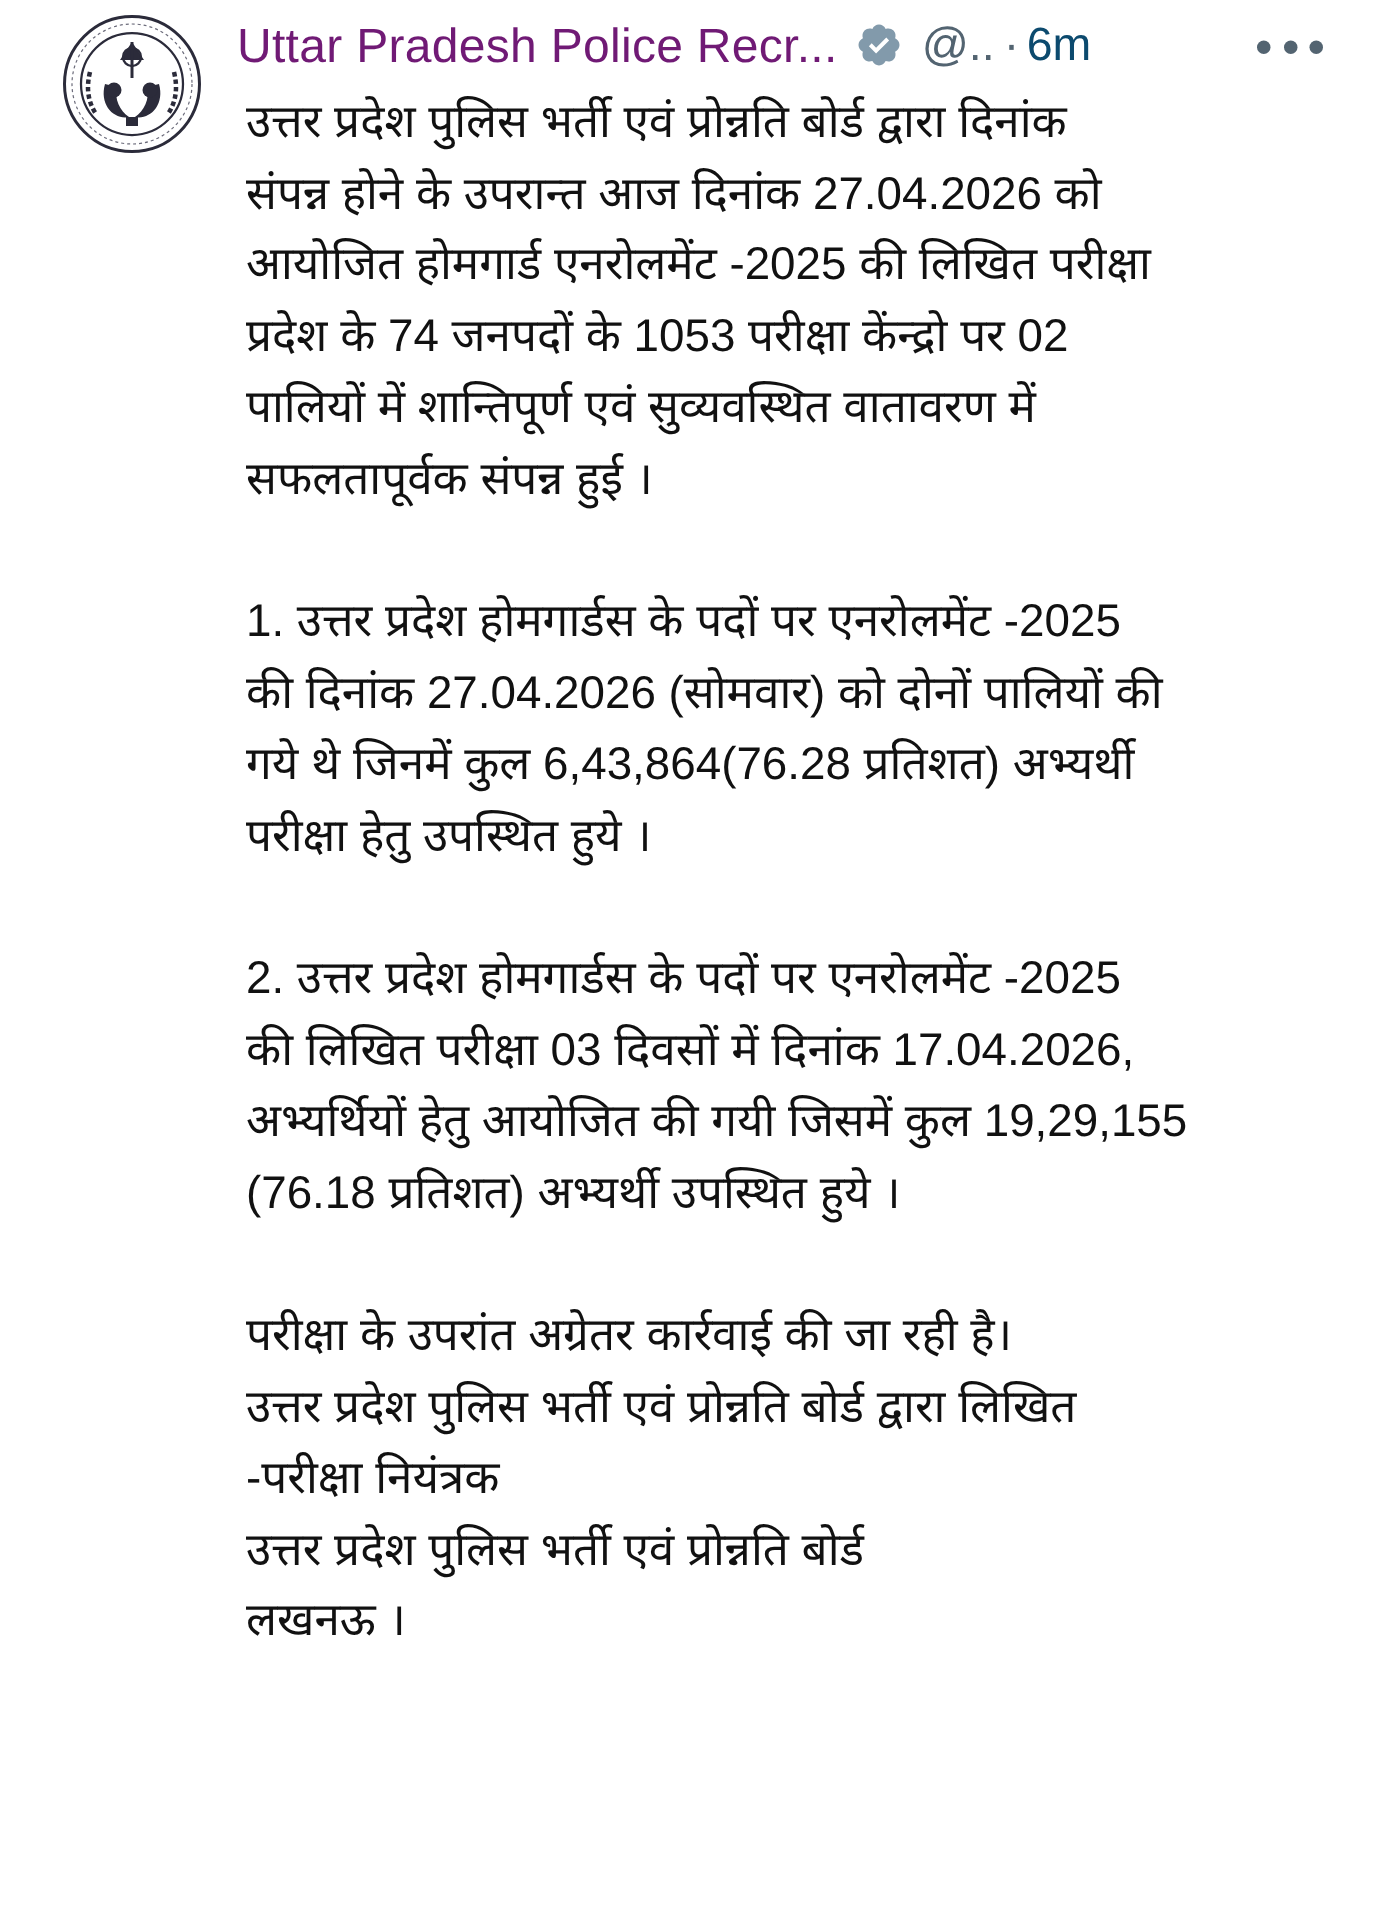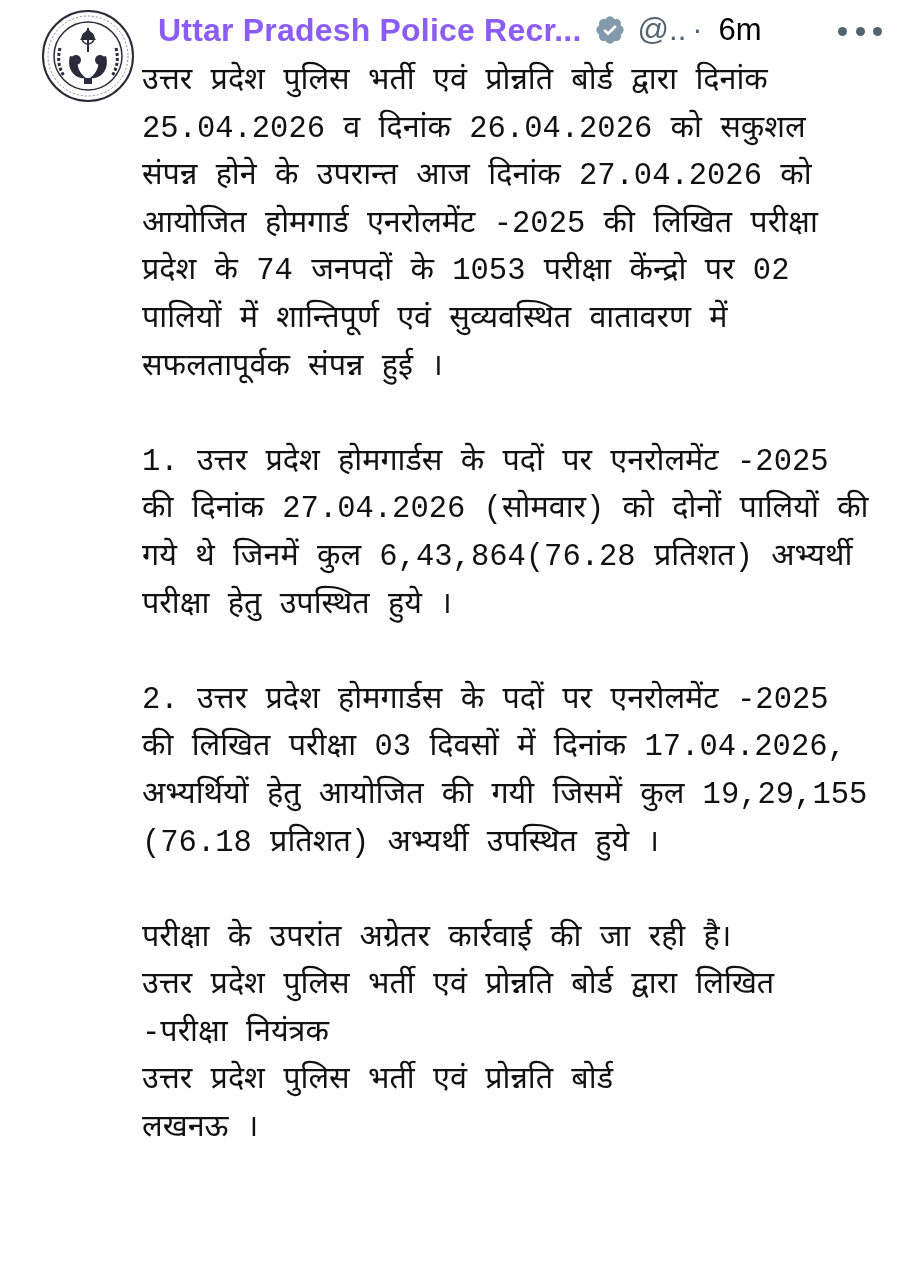--- a/index.html
+++ b/index.html
@@ -2,28 +2,28 @@
 <html><head>
 <meta charset="utf-8">
 <style>
   html, body { margin:0; padding:0; background:#ffffff; }
   body { width:920px; height:1280px; overflow:hidden; position:relative;
          font-family:"DejaVu Sans","Liberation Sans",sans-serif; color:#0f1419; }
   .avatar { position:absolute; left:40px; top:8px; width:96px; height:96px; border-radius:50%;
             background:#fff; }
   .avatar svg { width:96px; height:96px; display:block; }
   .header { position:absolute; left:158px; top:6px; height:48px; display:flex; align-items:center; white-space:nowrap; }
-  .name { font-family:"Liberation Sans",sans-serif; font-weight:700; font-size:32px; color:#8b5cf6; letter-spacing:0.2px; }
+  .name { font-family:"Liberation Sans",sans-serif; font-weight:400; font-size:32px; color:#701a75; letter-spacing:0.2px; }
   .badge { width:32px; height:32px; margin-left:12px; display:inline-block; }
   .handle { font-family:"Liberation Sans",sans-serif; font-size:31px; color:#536471; margin-left:12px; }
   .dot { font-family:"Liberation Sans",sans-serif; font-size:31px; color:#536471; margin-left:6px; }
-  .time { font-family:"Liberation Sans",sans-serif; font-size:31px; color:#000000; margin-left:16px; }
+  .time { font-family:"Liberation Sans",sans-serif; font-size:31px; color:#0c4a6e; margin-left:5px; }
   .more { position:absolute; left:838px; top:16px; width:44px; height:30px; display:flex; align-items:center; justify-content:space-between; cursor:pointer; }
   .more span { width:9px; height:9px; border-radius:50%; background:#536471; display:block; }
-  .body { position:absolute; left:142px; top:58px; width:730px; font-family:Liberation Mono, monospace;
+  .body { position:absolute; left:164px; top:58px; width:730px; font-family:Liberation Sans, sans-serif;
           font-size:30.5px; line-height:47.6px; color:#111; }
   .line { display:block; white-space:nowrap; height:47.6px; }
   .blank { display:block; height:47.6px; }
 </style>
 </head>
 <body>
 
 <div>
 
   <div class="avatar">
@@ -59,21 +59,20 @@
 
   <div class="more">
     <span></span>
     <span></span>
     <span></span>
   </div>
 
   <div class="body">
     <div>
       <span class="line">उत्तर प्रदेश पुलिस भर्ती एवं प्रोन्नति बोर्ड द्वारा  दिनांक</span>
-      <span class="line">25.04.2026 व दिनांक 26.04.2026 को सकुशल</span>
       <span class="line">संपन्न होने के उपरान्त आज दिनांक 27.04.2026 को</span>
       <span class="line">आयोजित होमगार्ड एनरोलमेंट -2025 की लिखित परीक्षा</span>
       <span class="line">प्रदेश के 74 जनपदों के 1053 परीक्षा केंन्द्रो पर 02</span>
       <span class="line">पालियों में शान्तिपूर्ण एवं सुव्यवस्थित वातावरण में</span>
       <span class="line">सफलतापूर्वक संपन्न हुई ।</span>
     </div>
     <span class="blank"></span>
     <div>
       <span class="line">1.  उत्तर प्रदेश होमगार्डस के पदों पर एनरोलमेंट -2025</span>
       <span class="line">की दिनांक 27.04.2026 (सोमवार) को दोनों पालियों की</span>

